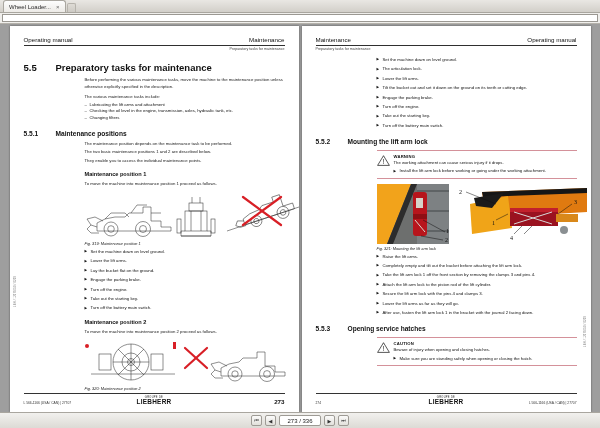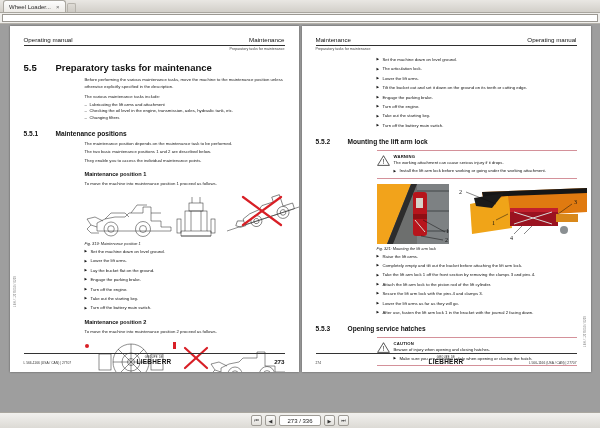--- a/index.html
+++ b/index.html
@@ -65,21 +65,21 @@
     background: #9e9e9e;
     position: relative;
     display: flex;
     justify-content: center;
     align-items: flex-start;
     padding-top: 2px;
     gap: 3px;
     overflow: hidden;
   }
   .page {
-    width: 289px; height: 346px;
+    width: 289px; height: 386px;
     background: #ffffff;
     position: relative;
     box-shadow: 0 0 2px rgba(0,0,0,.45);
     padding: 10px 14px 0 14px;
     font-size: 4.4px;
     color: #111;
     overflow: hidden;
   }
 
   

